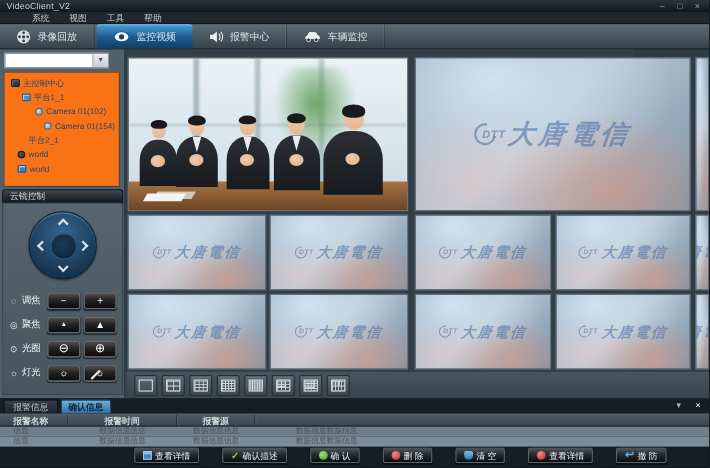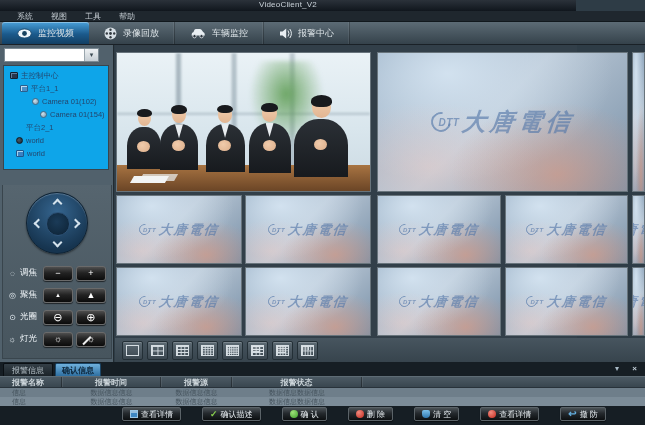--- a/index.html
+++ b/index.html
@@ -1,40 +1,40 @@
 <!DOCTYPE html>
 <html><head>
 <meta charset="utf-8">
 <style>
   html,body{margin:0;padding:0;background:#000;}
   *{box-sizing:border-box;font-family:"Liberation Sans",sans-serif;}
   #app{position:relative;width:645px;height:425px;background:#2e3c46;overflow:hidden;-webkit-user-select:none;user-select:none;}
 
   
-  .titlebar{position:absolute;left:0;top:0;width:576px;height:11px;background:linear-gradient(#2b323a,#10161d);display:flex;align-items:center;padding:0 6px;flex-direction:column;}
+  .titlebar{position:absolute;left:0;top:0;width:645px;height:11px;background:linear-gradient(#2b323a,#10161d);display:flex;align-items:center;padding:0 6px;}
   .titlebar .title{font-size:8px;color:#c9d1d8;letter-spacing:.2px;}
   .winctl{margin-left:auto;display:flex;gap:6px;}
   .winctl span{font-size:8px;line-height:9px;color:#7fb2d9;width:10px;text-align:center;cursor:default;}
 
   
-  .menubar{position:absolute;left:0;top:11px;width:645px;height:11px;background:#1f272e;border-bottom:1px solid #11181d;display:flex;align-items:center;padding-left:8px;}
+  .menubar{position:absolute;left:0;top:11px;width:645px;height:11px;background:#1f272e;border-bottom:1px solid #11181d;display:flex;align-items:center;padding-left:20px;}
   .menubar span{font-size:8px;color:#c2cad0;padding:0 9px;}
 
   
   .navbar{position:absolute;left:0;top:22px;width:645px;height:23px;background:linear-gradient(#5c6b75,#35424b);border-bottom:1px solid #1a2127;display:flex;align-items:stretch;}
   .navtab{display:flex;align-items:center;gap:6px;padding:0 15px;font-size:9px;color:#dbe2e6;border-right:1px solid rgba(0,0,0,.25);box-shadow:inset -1px 0 0 rgba(255,255,255,.07);}
   .navtab.active{background:linear-gradient(#49a0d9,#1b5a8c 55%,#123f63);border-radius:3px 3px 0 0;border-right:none;box-shadow:inset 0 1px 0 rgba(255,255,255,.35);margin-left:2px;}
   .navtab svg{display:block;}
 
   
   .leftpanel{position:absolute;left:0;top:45px;width:114px;height:317px;background:#51616c;border-right:1px solid #222b31;}
   .devselect{position:absolute;left:4px;top:3px;width:95px;height:14px;background:#fff;border:1px solid #7c8a93;display:flex;}
   .devselect .val{flex:1;font-size:8px;color:#333;padding:2px 3px;}
   .devselect .btn{width:14px;background:linear-gradient(#eef1f3,#c6ced4);border-left:1px solid #9aa6ad;color:#3c4a53;font-size:7px;line-height:12px;text-align:center;}
-  .treebox{position:absolute;left:3px;top:20px;width:106px;height:105px;background:#0ea5e9;border:1px solid #39454d;overflow:hidden;padding-top:3px;}
+  .treebox{position:absolute;left:3px;top:20px;width:106px;height:105px;background:#f97316;border:1px solid #39454d;overflow:hidden;padding-top:3px;}
   .titem{display:flex;align-items:center;gap:3px;height:13px;font-size:7.5px;color:#24466e;white-space:nowrap;}
   .ticon{display:inline-block;width:8px;height:7px;flex:0 0 auto;}
   .i-monitor{background:#27374d;border:1px solid #14202e;box-shadow:inset 1px 1px 0 #5d7d9d;border-radius:1px;}
   .i-platform{background:#4a90c8;border:1px solid #2a5e8c;box-shadow:inset 1px 1px 0 #bcdcf2;border-radius:1px;}
   .i-camera{width:7px;height:7px;background:radial-gradient(circle at 35% 35%,#cfe2ee,#7796ac);border:1px solid #4a6a84;border-radius:50%;}
   .i-globedark{width:7px;height:7px;background:radial-gradient(circle at 35% 35%,#4a5a68,#1d2733);border-radius:50%;border:1px solid #10181f;}
   .i-screenblue{background:#3a82c4;border:1px solid #1d5械4;border:1px solid #1d568c;box-shadow:inset 1px 1px 0 #a8d2ee;border-radius:1px;}
 
   
   .ptzhdr{position:absolute;left:2px;top:127px;width:110px;height:13px;background:linear-gradient(#3d474f,#12181d);border:1px solid #0b1014;border-radius:3px 3px 0 0;color:#d6dde2;font-size:8px;line-height:12px;padding-left:6px;}
@@ -150,61 +150,61 @@
   </div>
 
   <div class="menubar">
     <span>系统</span>
     <span>视图</span>
     <span>工具</span>
     <span>帮助</span>
   </div>
 
   <div class="navbar">
-    <div class="navtab active">
-      <span>
-          <svg width="15" height="11" viewBox="0 0 15 11">
-            <ellipse cx="7.5" cy="5.5" rx="6.8" ry="4.6" fill="#eef6fb" stroke="#1d4d72" stroke-width="1"></ellipse>
-            <circle cx="7.5" cy="5.5" r="2.4" fill="#17425f"></circle>
-          </svg>
-        </span>
-      <span>监控视频</span>
-    </div>
     <div class="navtab">
       <span>
           <svg width="13" height="13" viewBox="0 0 13 13">
             <circle cx="6.5" cy="6.5" r="6" fill="#d7dfe5"></circle>
             <circle cx="6.5" cy="6.5" r="1.4" fill="#333b41"></circle>
             <circle cx="6.5" cy="2.8" r="1.2" fill="#333b41"></circle>
             <circle cx="6.5" cy="10.2" r="1.2" fill="#333b41"></circle>
             <circle cx="2.8" cy="6.5" r="1.2" fill="#333b41"></circle>
             <circle cx="10.2" cy="6.5" r="1.2" fill="#333b41"></circle>
           </svg>
         </span>
       <span>录像回放</span>
     </div>
+    <div class="navtab active">
+      <span>
+          <svg width="15" height="11" viewBox="0 0 15 11">
+            <ellipse cx="7.5" cy="5.5" rx="6.8" ry="4.6" fill="#eef6fb" stroke="#1d4d72" stroke-width="1"></ellipse>
+            <circle cx="7.5" cy="5.5" r="2.4" fill="#17425f"></circle>
+          </svg>
+        </span>
+      <span>监控视频</span>
+    </div>
+    <div class="navtab">
+      <span>
+          <svg width="13" height="11" viewBox="0 0 13 11">
+            <path d="M1,3.6 h2.6 L7.2,0.6 v9.8 L3.6,7.4 H1 z" fill="#e8eef2"></path>
+            <path d="M9,2.5 q2,3 0,6 M10.8,1 q3.2,4.5 0,9" stroke="#e8eef2" stroke-width="1" fill="none"></path>
+          </svg>
+        </span>
+      <span>报警中心</span>
+    </div>
     <div class="navtab">
       <span>
           <svg width="16" height="11" viewBox="0 0 16 11">
             <path d="M1.5,7.5 q0,-3 2,-3.4 L4.5,1.8 q0.4,-0.8 1.4,-0.8 h4 q1,0 1.6,0.8 l1.6,2.3 q1.8,0.4 1.8,3.4 z" fill="#e8eef2"></path>
             <circle cx="4.5" cy="8.2" r="1.7" fill="#2a343c" stroke="#e8eef2" stroke-width="0.8"></circle>
             <circle cx="11.5" cy="8.2" r="1.7" fill="#2a343c" stroke="#e8eef2" stroke-width="0.8"></circle>
           </svg>
         </span>
       <span>车辆监控</span>
     </div>
-    <div class="navtab">
-      <span>
-          <svg width="13" height="11" viewBox="0 0 13 11">
-            <path d="M1,3.6 h2.6 L7.2,0.6 v9.8 L3.6,7.4 H1 z" fill="#e8eef2"></path>
-            <path d="M9,2.5 q2,3 0,6 M10.8,1 q3.2,4.5 0,9" stroke="#e8eef2" stroke-width="1" fill="none"></path>
-          </svg>
-        </span>
-      <span>报警中心</span>
-    </div>
   </div>
 
   <div class="leftpanel">
     <div class="devselect">
       <span class="val"></span>
       <span class="btn">▾</span>
     </div>
     <div class="treebox">
       <div class="titem" style="padding-left:6px">
           <span class="ticon i-monitor"></span>
@@ -228,20 +228,21 @@
       <div class="titem" style="padding-left:12px">
           <span class="ticon i-globedark"></span>
           <span>world</span>
         </div>
       <div class="titem" style="padding-left:12px">
           <span class="ticon i-screenblue"></span>
           <span>world</span>
         </div>
     </div>
 
+    <div class="ptzhdr">云镜控制</div>
     <div class="ptzbody">
       <div class="dpad">
         <span class="chev up"></span>
         <span class="chev dn"></span>
         <span class="chev lf"></span>
         <span class="chev rt"></span>
         <span class="hub"></span>
       </div>
       <div class="ptzrows">
         <div class="ptzrow">
@@ -418,21 +419,20 @@
     <div class="atabs">
       <div class="atab t1">报警信息</div>
       <div class="atab t2">确认信息</div>
       <span class="actl col">▾</span>
       <span class="actl cls">×</span>
     </div>
     <div class="ahead">
       <span class="hc c1">报警名称</span>
       <span class="hc c2">报警时间</span>
       <span class="hc c3">报警源</span>
-      <span class="hc c4">报警状态</span>
       <span class="hc c5"></span>
     </div>
     <div class="arow r1">
       <span class="rc c1">信息</span>
       <span class="rc c2">数据信息信息</span>
       <span class="rc c3">数据信息信息</span>
       <span class="rc c4">数据信息数据信息</span>
       <span class="rc c5"></span>
     </div>
     <div class="arow r2">

